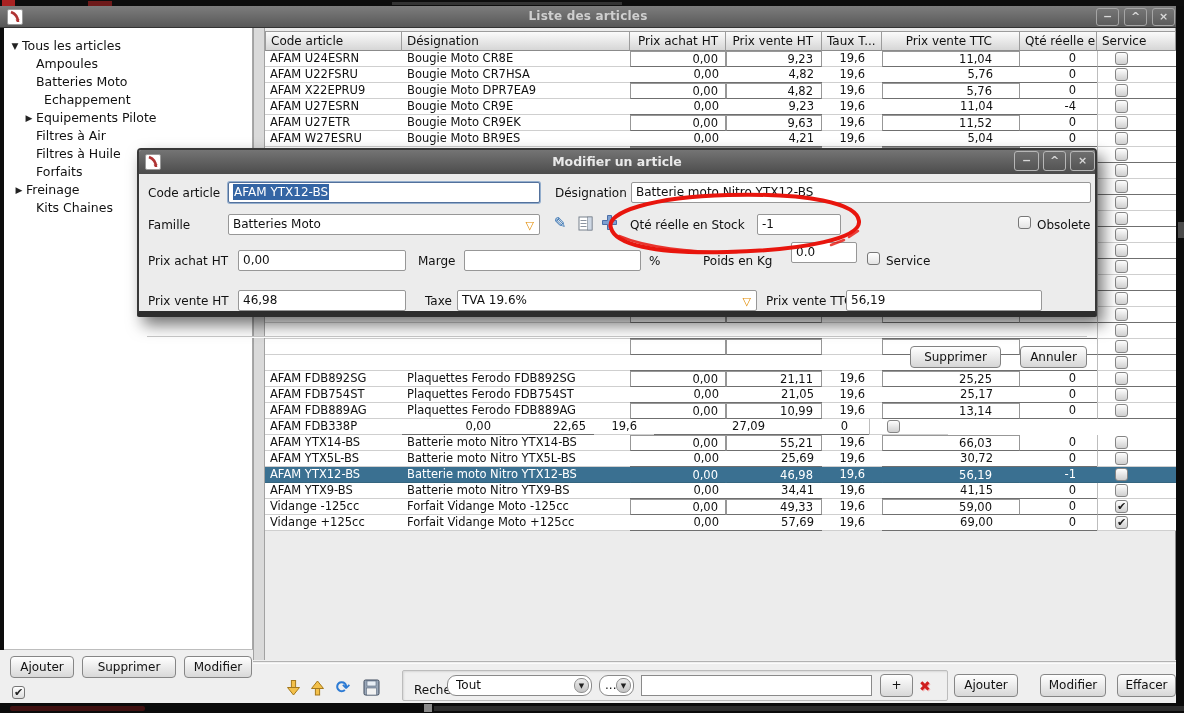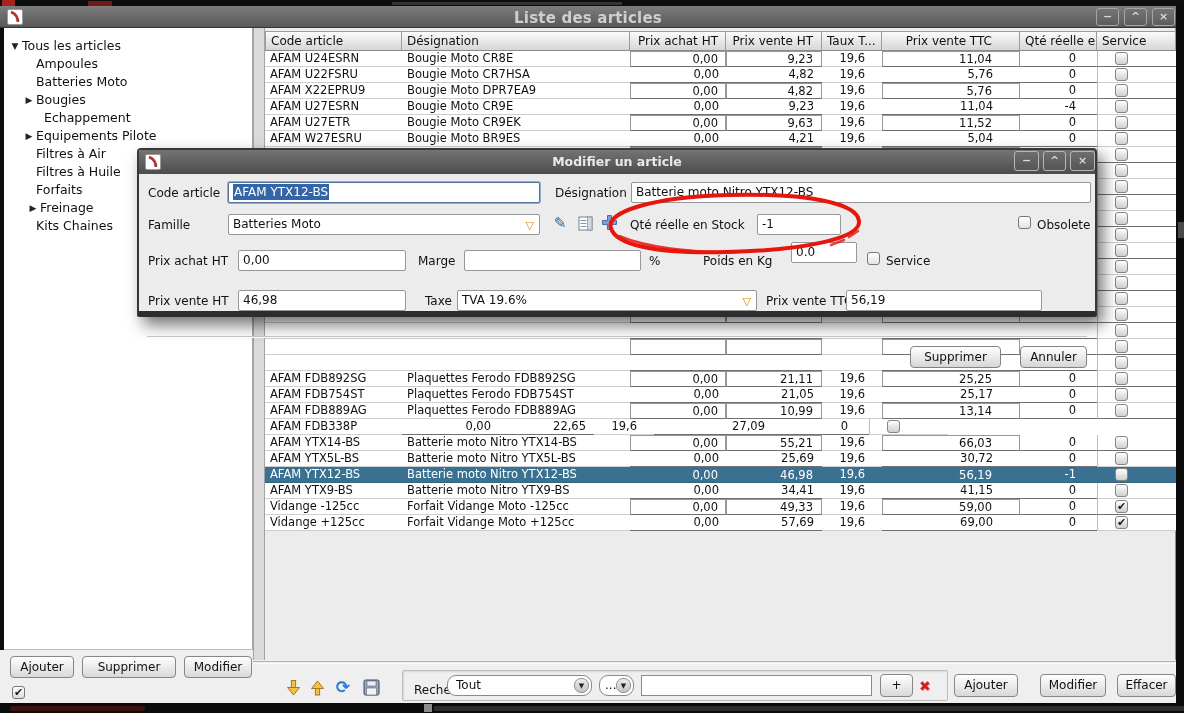--- a/index.html
+++ b/index.html
@@ -17,21 +17,21 @@
   .bottom-strip .s3{position:absolute;left:434px;top:3px;width:750px;height:5px;background:#2c2c2c;}
   .right-strip{position:absolute;left:1176px;top:0;width:8px;height:713px;background:#0b0b0b;z-index:35;}
   .right-strip .m1{position:absolute;left:2px;top:222px;width:6px;height:16px;background:#4a4a4a;}
   .left-strip{position:absolute;left:0;top:28px;width:4px;height:622px;background:#0d0d0d;z-index:6;}
 
   
   .window{position:absolute;left:0;top:6px;width:1176px;height:697px;background:#efefef;}
   .titlebar{position:absolute;left:0;top:0;width:1176px;height:22px;
             background:linear-gradient(#7d7d7d,#585858);border-bottom:1px solid #333;}
   .titlebar .apptitle{position:absolute;left:0;width:1176px;top:3px;text-align:center;
-            font-weight:bold;font-size:15px;color:#cfcfcf;letter-spacing:.2px;}
+            font-weight:bold;font-size:12px;color:#cfcfcf;letter-spacing:.2px;}
   .appicon{position:absolute;left:7px;top:3px;width:16px;height:16px;background:#fff;border:1px solid #9a9a9a;border-radius:2px;}
   .appicon svg{display:block;}
   .winbtn{position:absolute;top:2px;width:23px;height:18px;border:1px solid #a5a5a5;border-radius:3px;
           background:linear-gradient(#757575,#5c5c5c);color:#d9d9d9;text-align:center;
           font-size:11px;line-height:16px;font-weight:bold;}
 
   
   .tree{position:absolute;left:4px;top:22px;width:249px;height:622px;background:#fff;
         border-right:1px solid #a8a8a8;border-bottom:1px solid #bdbdbd;padding-top:5px;overflow:hidden;}
   .titem{height:18px;line-height:26px;white-space:nowrap;font-size:12.5px;}
@@ -131,27 +131,26 @@
       <div class="apptitle">Liste des articles</div>
       <div class="winbtn" style="left:1096px;">−</div>
       <div class="winbtn" style="left:1124px;">^</div>
       <div class="winbtn" style="left:1152px;">×</div>
     </div>
 
     <div class="tree" id="tree">
         <div class="titem" style="padding-left: 4px;"><span class="arr">▼</span><span>Tous les articles</span></div>
         <div class="titem" style="padding-left: 18px;"><span class="arr"></span><span>Ampoules</span></div>
         <div class="titem" style="padding-left: 18px;"><span class="arr"></span><span>Batteries Moto</span></div>
-        <div class="titem" style="padding-left: 18px;"><span class="arr">▶</span><span>Bougies</span></div>
         <div class="titem" style="padding-left: 26px;"><span class="arr"></span><span>Echappement</span></div>
         <div class="titem" style="padding-left: 18px;"><span class="arr">▶</span><span>Equipements Pilote</span></div>
         <div class="titem" style="padding-left: 18px;"><span class="arr"></span><span>Filtres à Air</span></div>
         <div class="titem" style="padding-left: 18px;"><span class="arr"></span><span>Filtres à Huile</span></div>
         <div class="titem" style="padding-left: 18px;"><span class="arr"></span><span>Forfaits</span></div>
-        <div class="titem" style="padding-left: 22px;"><span class="arr">▶</span><span>Freinage</span></div>
+        <div class="titem" style="padding-left: 8px;"><span class="arr">▶</span><span>Freinage</span></div>
         <div class="titem" style="padding-left: 18px;"><span class="arr"></span><span>Kits Chaines</span></div>
       </div>
     <div class="vstrip"></div>
 
     <div class="tablearea">
       <div class="thead" id="thead">
           <div class="hcell c0">Code article</div>
           <div class="hcell c1">Désignation</div>
           <div class="hcell c2">Prix achat HT</div>
           <div class="hcell c3">Prix vente HT</div>

